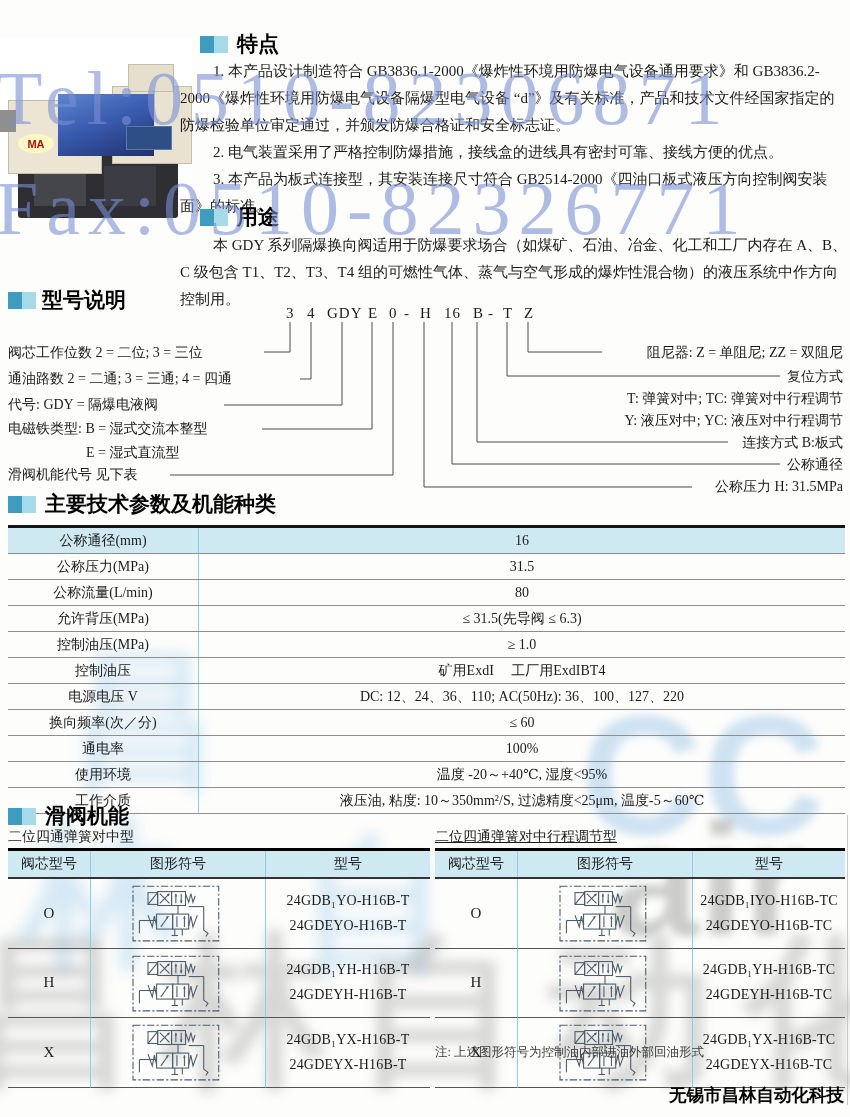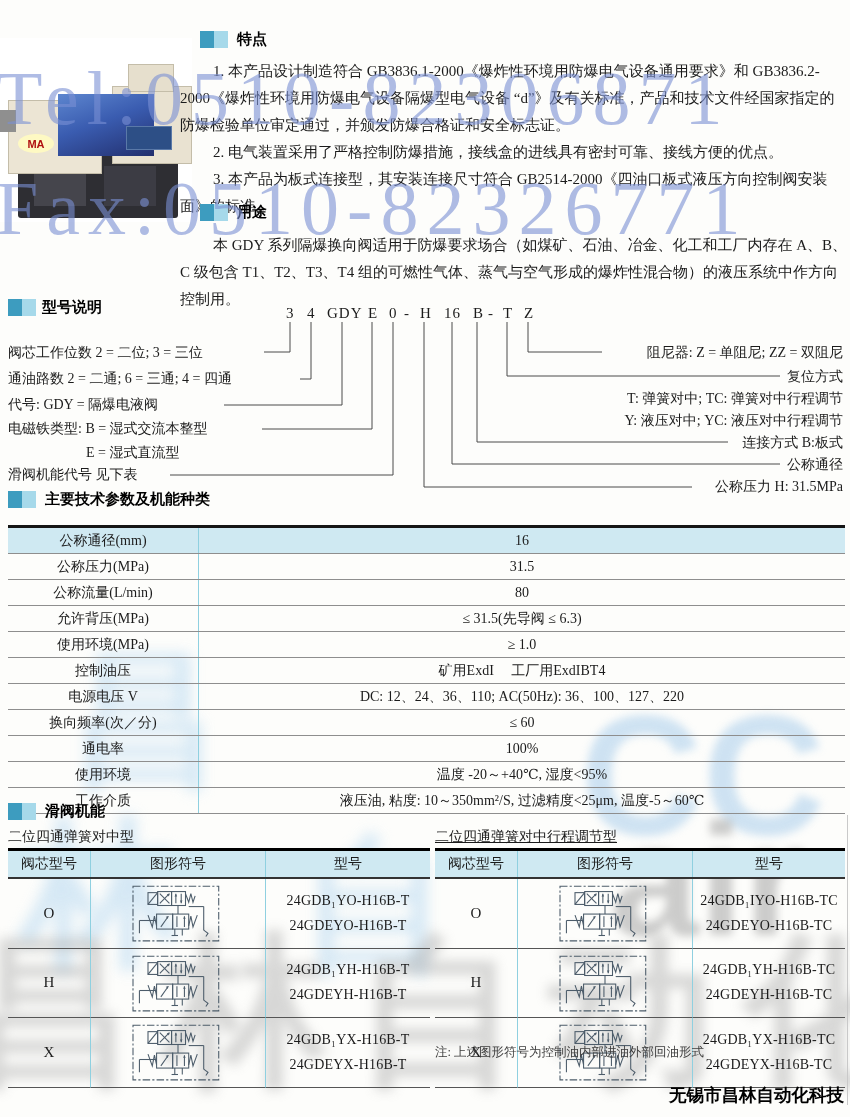--- a/index.html
+++ b/index.html
@@ -15,21 +15,21 @@
   .wm-air{z-index:1;color:#9c9c9c;opacity:.5;filter:blur(4px);font-weight:700;
           font-family:"Liberation Sans",sans-serif;}
   .wm-cn{z-index:1;color:#ababab;opacity:.45;filter:blur(6px);font-weight:700;letter-spacing:28px;}
   
   .sec-header{position:absolute;display:flex;align-items:center;gap:9px;z-index:10;}
   .sec-icon{display:flex;}
   .sec-icon i{display:block;width:14px;height:17px;}
   .sec-icon .b1{background:#3d9cbf;}
   .sec-icon .b2{background:#a6d9ea;}
   .sec-title{font-family:Liberation Mono, monospace;font-weight:700;
-             font-size:15px;color:#000;}
+             font-size:21px;color:#000;}
   
   .para{position:absolute;width:668px;font-size:15px;line-height:27px;z-index:10;}
   .para p{margin:0;text-indent:2.2em;}
   
   .mc{position:absolute;top:305px;font-size:15px;z-index:10;letter-spacing:1px;}
   .mlab{position:absolute;font-size:14px;z-index:10;white-space:nowrap;}
   #model-lines{position:absolute;left:0;top:300px;z-index:9;}
   
   #params-table{position:absolute;left:8px;top:525px;width:837px;z-index:10;
                 border-top:3px solid #151515;}
@@ -145,21 +145,21 @@
     <span class="sec-icon">
         <i class="b1"></i>
         <i class="b2"></i>
       </span>
     <span class="sec-title">用途</span>
   </div>
   <div class="para" style="left:180px;top:232px;">
     <p>本 GDY 系列隔爆换向阀适用于防爆要求场合（如煤矿、石油、冶金、化工和工厂内存在 A、B、C 级包含 T1、T2、T3、T4 组的可燃性气体、蒸气与空气形成的爆炸性混合物）的液压系统中作方向控制用。</p>
   </div>
 
-  <div class="sec-header" style="left:8px;top:298px;gap:6px;">
+  <div class="sec-header" style="left:8px;top:286px;gap:6px;">
     <span class="sec-icon">
         <i class="b1"></i>
         <i class="b2"></i>
       </span>
     <span class="sec-title">型号说明</span>
   </div>
 
   <span class="mc" style="left:286px;">3</span>
   <span class="mc" style="left:307px;">4</span>
   <span class="mc" style="left:327px;">GDY</span>
@@ -182,21 +182,21 @@
       <path d="M170,175 H393 V22"></path>
       <path d="M528,22 V52 H602"></path>
       <path d="M507,22 V76 H780"></path>
       <path d="M477,22 V142 H728"></path>
       <path d="M452,22 V164 H780"></path>
       <path d="M424,22 V187 H692"></path>
     </g>
   </svg>
 
   <span class="mlab" style="left:8px;top:344px;">阀芯工作位数  2 = 二位;  3 = 三位</span>
-  <span class="mlab" style="left:8px;top:370px;">通油路数  2 = 二通;  6 = 三通;  4 = 四通</span>
+  <span class="mlab" style="left:8px;top:370px;">通油路数  2 = 二通;  3 = 三通;  4 = 四通</span>
   <span class="mlab" style="left:8px;top:396px;">代号:  GDY = 隔爆电液阀</span>
   <span class="mlab" style="left:8px;top:420px;">电磁铁类型:  B = 湿式交流本整型</span>
   <span class="mlab" style="left:86px;top:444px;">E = 湿式直流型</span>
   <span class="mlab" style="left:8px;top:466px;">滑阀机能代号  见下表</span>
 
   <span class="mlab" style="right:7px;top:344px;">阻尼器:  Z = 单阻尼;   ZZ = 双阻尼</span>
   <span class="mlab" style="right:7px;top:368px;">复位方式</span>
   <span class="mlab" style="right:7px;top:390px;">T:  弹簧对中;  TC:  弹簧对中行程调节</span>
   <span class="mlab" style="right:7px;top:412px;">Y:  液压对中;  YC:  液压对中行程调节</span>
   <span class="mlab" style="right:7px;top:434px;">连接方式   B:板式</span>
@@ -222,21 +222,21 @@
     </div>
     <div class="prow">
       <div class="pcell">公称流量(L/min)</div>
       <div class="pcell val">80</div>
     </div>
     <div class="prow">
       <div class="pcell">允许背压(MPa)</div>
       <div class="pcell val">≤ 31.5(先导阀 ≤ 6.3)</div>
     </div>
     <div class="prow">
-      <div class="pcell">使用环境(MPa)</div>
+      <div class="pcell">控制油压(MPa)</div>
       <div class="pcell val">≥ 1.0</div>
     </div>
     <div class="prow">
       <div class="pcell">控制油压</div>
       <div class="pcell val">矿用ExdI　 工厂用ExdIBT4</div>
     </div>
     <div class="prow">
       <div class="pcell">电源电压 V</div>
       <div class="pcell val">DC: 12、24、36、110; AC(50Hz): 36、100、127、220</div>
     </div>

